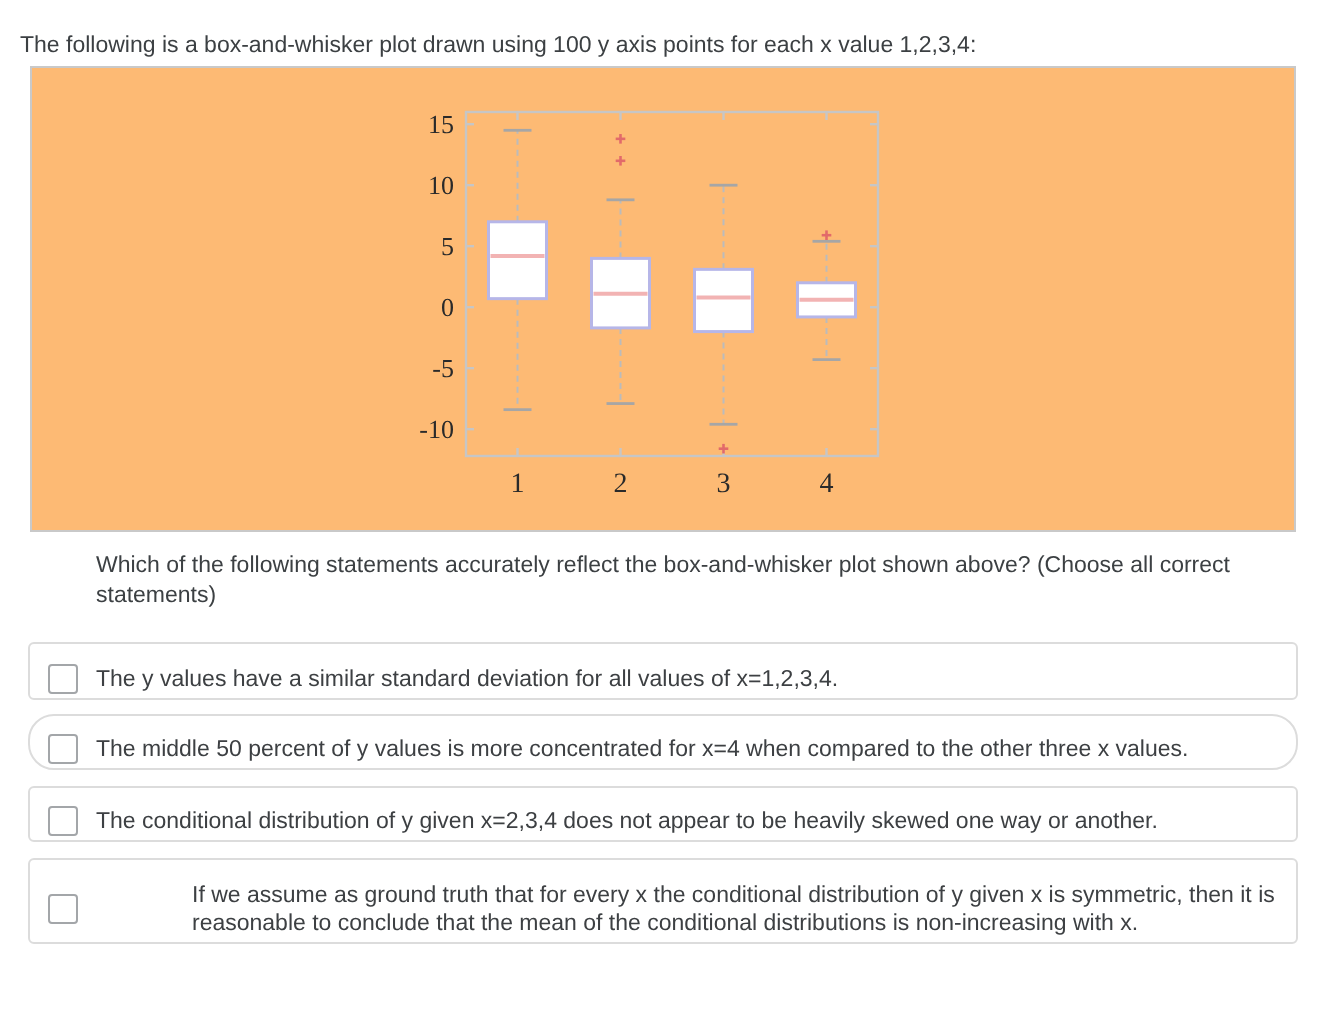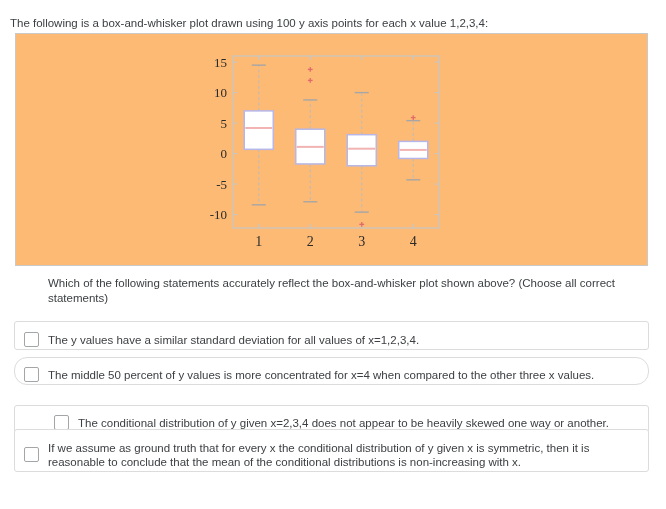--- a/index.html
+++ b/index.html
@@ -21,31 +21,31 @@
     position:absolute;left:4px;top:276px;width:604px;
     font-size:11.5px;line-height:14.5px;color:#3c4043;margin-left:44px;
   }
   .opt-row{
     position:absolute;left:14px;width:635px;box-sizing:border-box;
     border:1px solid #dcdcdc;border-radius:3px;background:#ffffff;
     display:flex;align-items:center;
   }
   .opt-row.r0{top:321px;height:29px;}
   .opt-row.r1{top:357px;height:28px;border-radius:13px;}
-  .opt-row.r2{top:405px;height:28px;padding-left:30px;}
+  .opt-row.r2{top:393px;height:28px;}
   .opt-row.r3{top:429px;height:43px;}
   .checkbox{
     flex:0 0 auto;width:15px;height:15px;margin:7px 9px 0 9px;
     border:1.5px solid #a3a6a9;border-radius:2px;background:#fff;box-sizing:border-box;
   }
   .opt-row.r3 .checkbox{margin-top:8px;}
   .opt-label{
     font-size:11.5px;line-height:14px;color:#3d4043;padding-top:8px;max-width:585px;
   }
-  .opt-row.r3 .opt-label{padding-top:8.5px;}
+  .opt-row.r3 .opt-label{padding-top:8.5px;margin-left:48px;}
 </style>
 </head>
 <body>
 
 <div class="title">The following is a box-and-whisker plot drawn using 100 y axis points for each x value 1,2,3,4:</div>
 
 <div class="plot-panel">
   <svg id="plot-svg" viewBox="0 0 631 231">
       <rect x="217" y="22" width="206" height="172" fill="none" stroke="#c6c6c6" stroke-width="1.2"></rect>
       <line x1="217" y1="28.099290780141843" x2="221" y2="28.099290780141843" stroke="#c6c6c6" stroke-width="1.2"></line>

